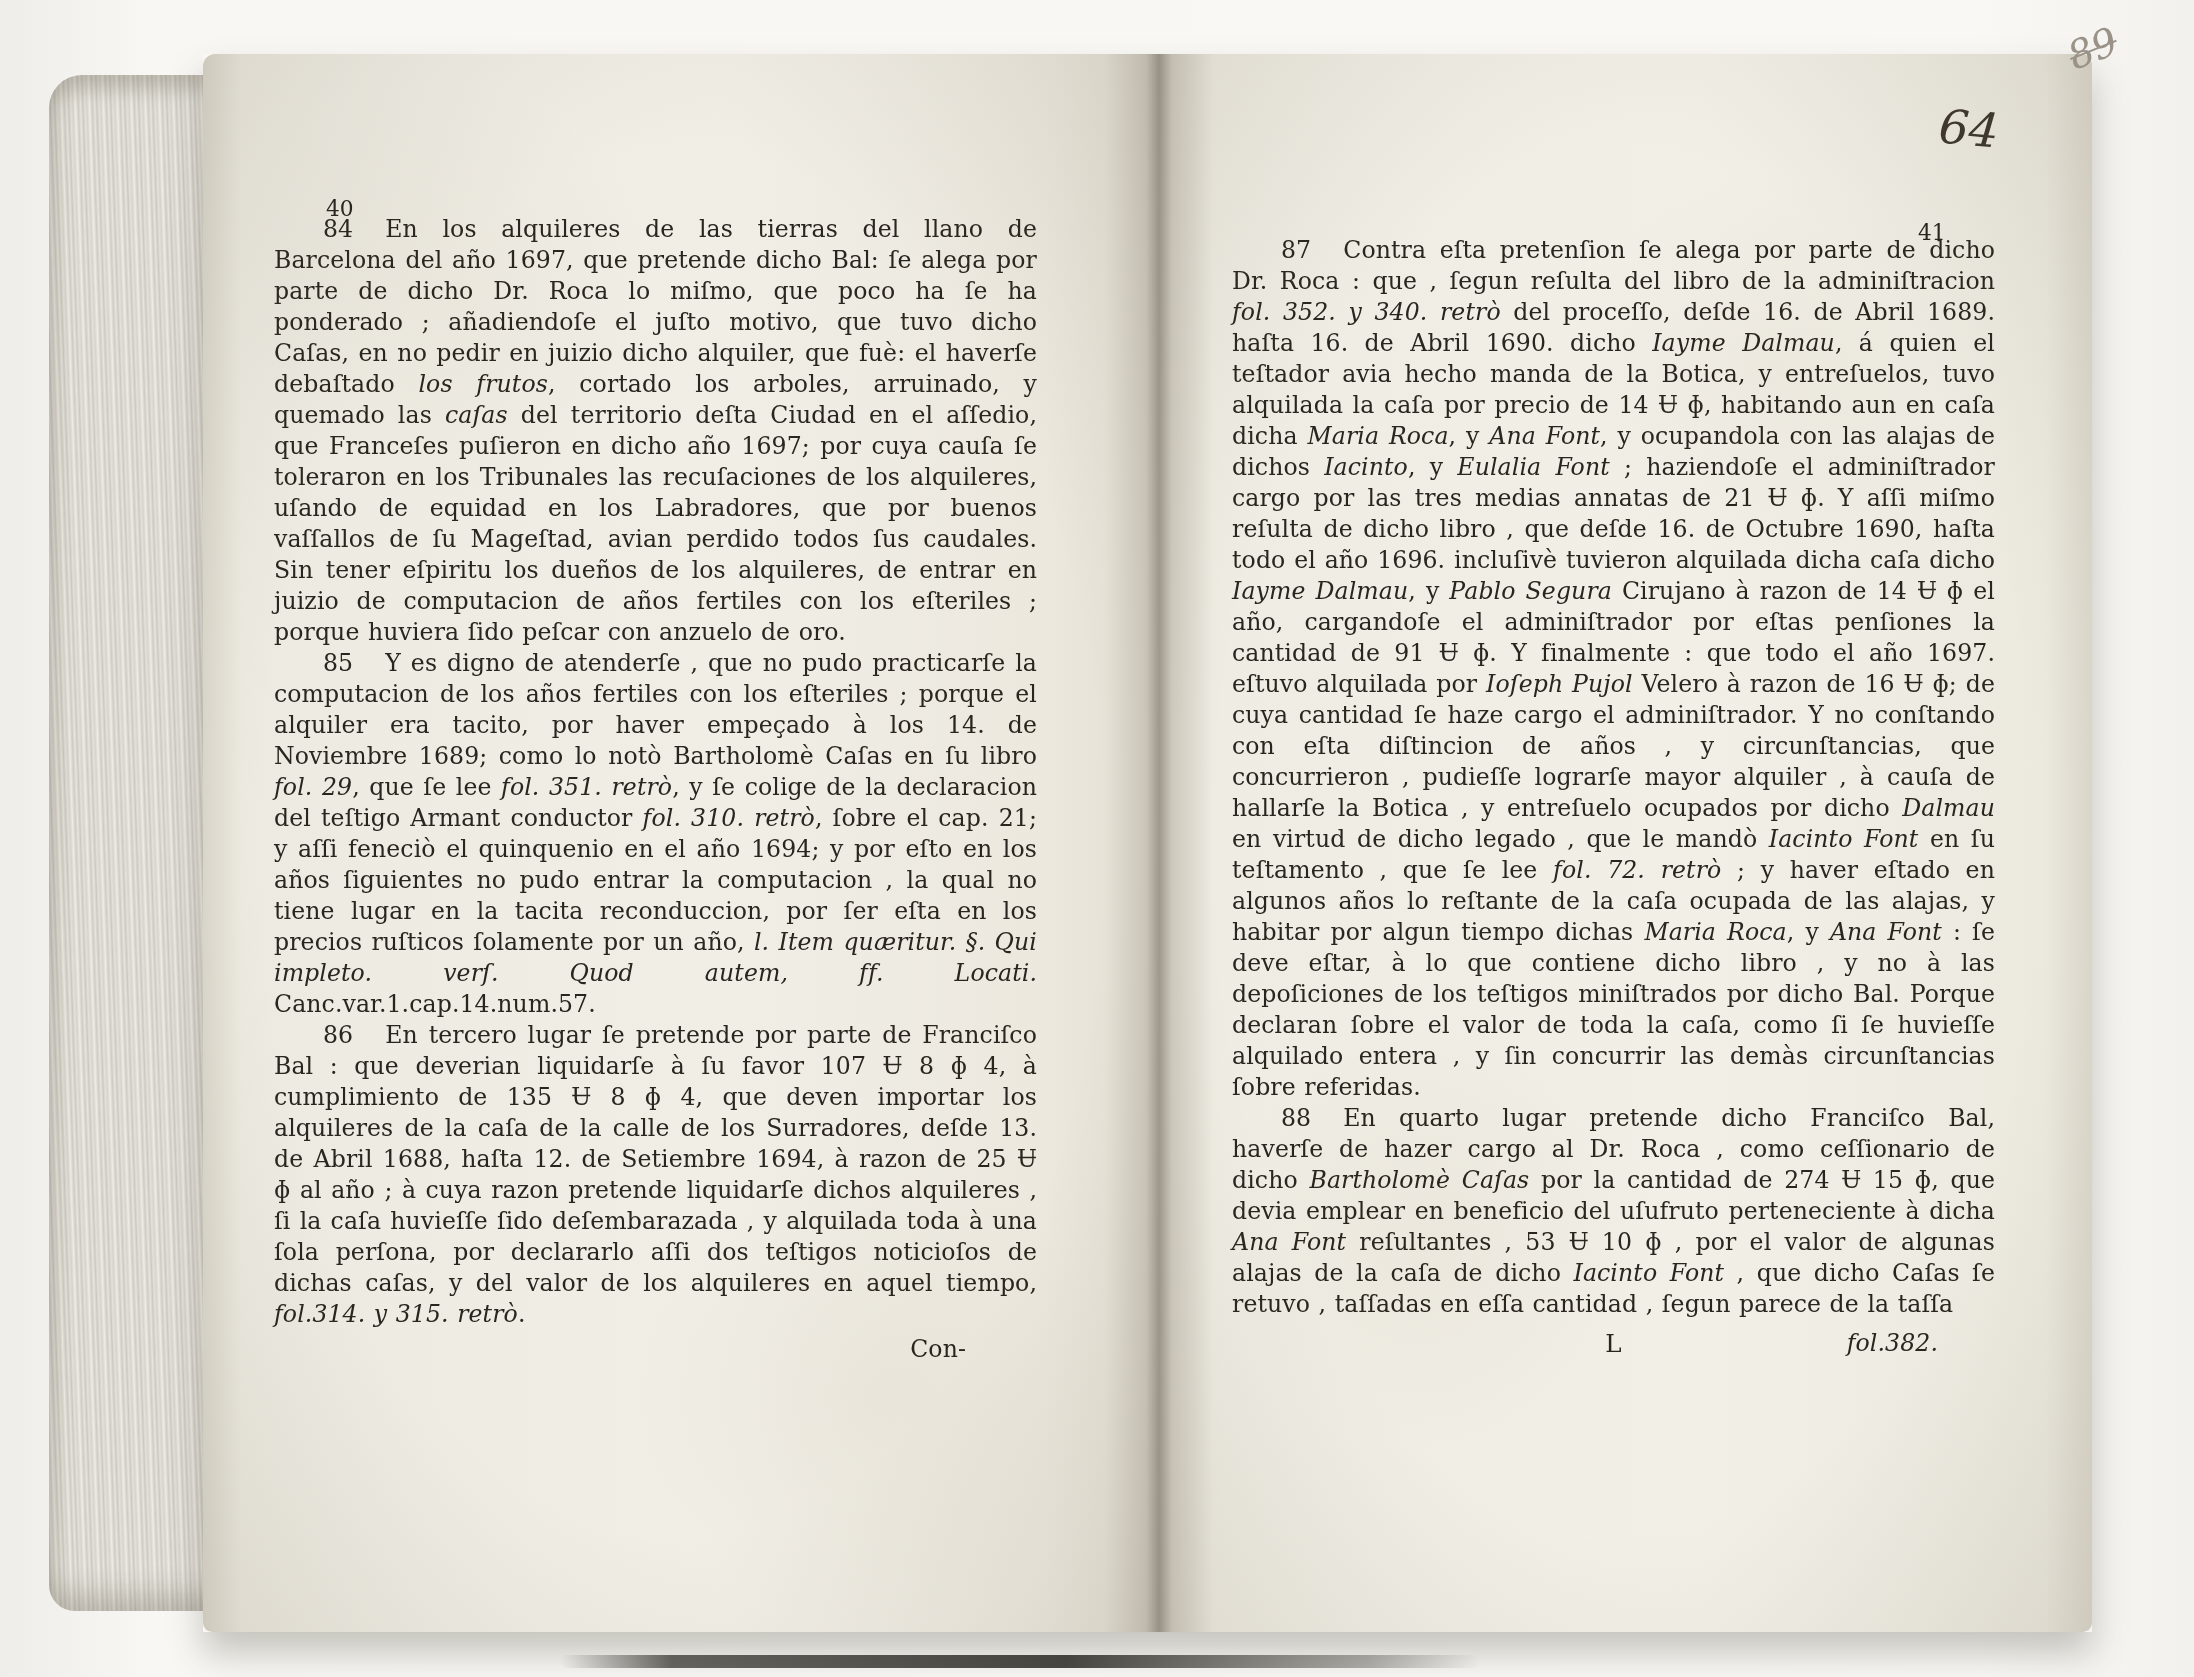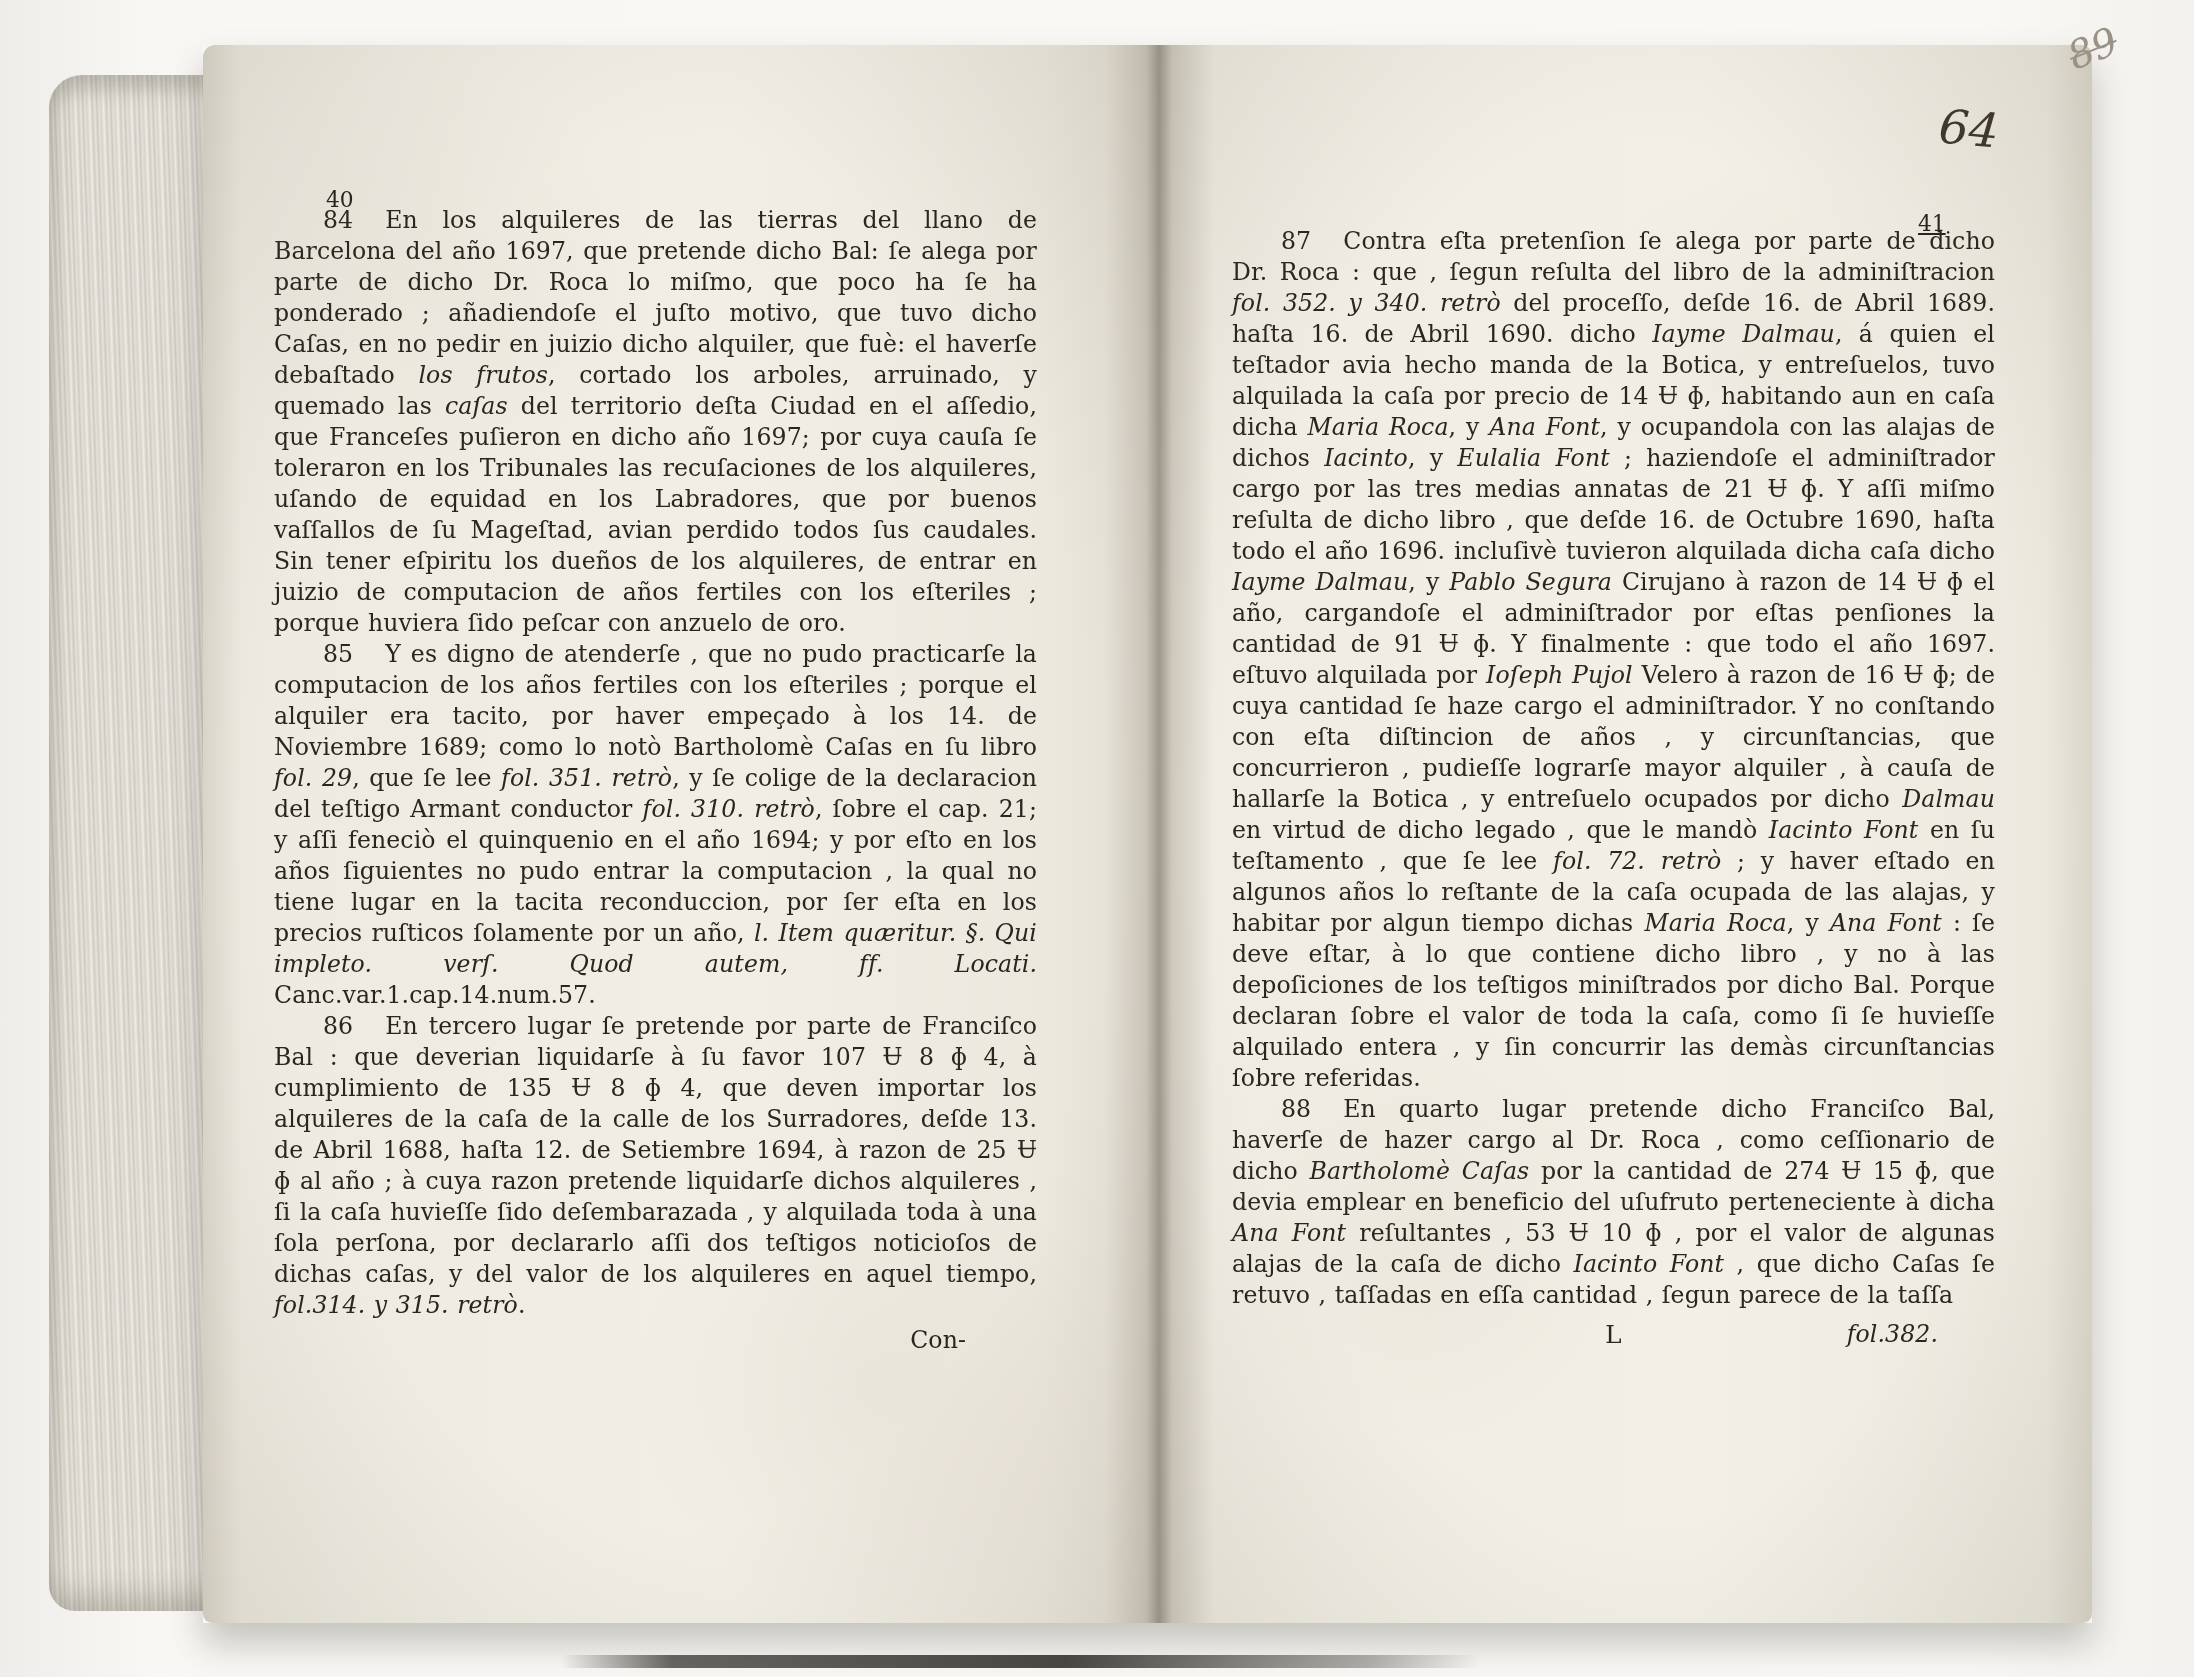--- a/index.html
+++ b/index.html
@@ -15,21 +15,21 @@
   }
   
   .edge-stack {
     position:absolute; left:49px; top:75px; width:203px; height:1536px;
     border-radius:33px 0 0 26px;
     background:repeating-linear-gradient(88deg,
       #e9e6df 0px,#ccc9c1 2.4px,#e4e1da 4.2px,#d8d4cc 6.6px,#efece5 9px,#cfccc4 11.8px,#e6e3dc 14px);
     box-shadow:inset 0 14px 19px rgba(120,112,98,.35), inset 0 -19px 23.6px rgba(120,112,98,.3);
   }
   .book {
-    position:absolute; left:203px; top:45px; width:1889px; height:1578px;
+    position:absolute; left:203px; top:54px; width:1889px; height:1578px;
     box-shadow:0 21px 33px rgba(70,64,52,.28);
   }
   .page {
     position:absolute; top:0; height:1578px;
     color:#2b261f;
   }
   .page-left {
     left:0; width:956px; border-radius:12.3px 0 0 9.4px;
     background-image:
       radial-gradient(circle at 25% 15%, rgba(150,130,90,.05), transparent 14%),
@@ -58,21 +58,21 @@
     text-align:justify; color:#2a251e;
   }
   .tb-left  { left:71px; top:160px; }
   .tb-right { left:73px; top:181px; }
   .para { margin:0; text-indent:49px; }
   .pnum { margin-right:32px; }
   .pagenum {
     position:absolute; font-size:21.7px; color:#2a251e; z-index:6;
   }
   .pagenum-left  { left:123px; top:142px; }
-  .pagenum-right { left:759px; top:166px;text-decoration:underline; }
+  .pagenum-right { left:759px; top:166px; }
   .catchword-left {
     text-align:right; padding-right:71px; margin-top:3.8px; text-indent:0;
   }
   .sig-row { position:relative; height:38px; margin-top:7.5px; text-indent:0; }
   .sig-mark { position:absolute; left:0; right:0; text-align:center; font-size:24.5px; }
   .fol-catchword { position:absolute; right:57px; font-style:italic; }
   .hw {
     position:absolute; font-style:italic; color:#453d32; z-index:8;
   }
   .hw-64 { left:1939px; top:101px; font-size:47px; transform:rotate(5deg); color:#3f382d; }

